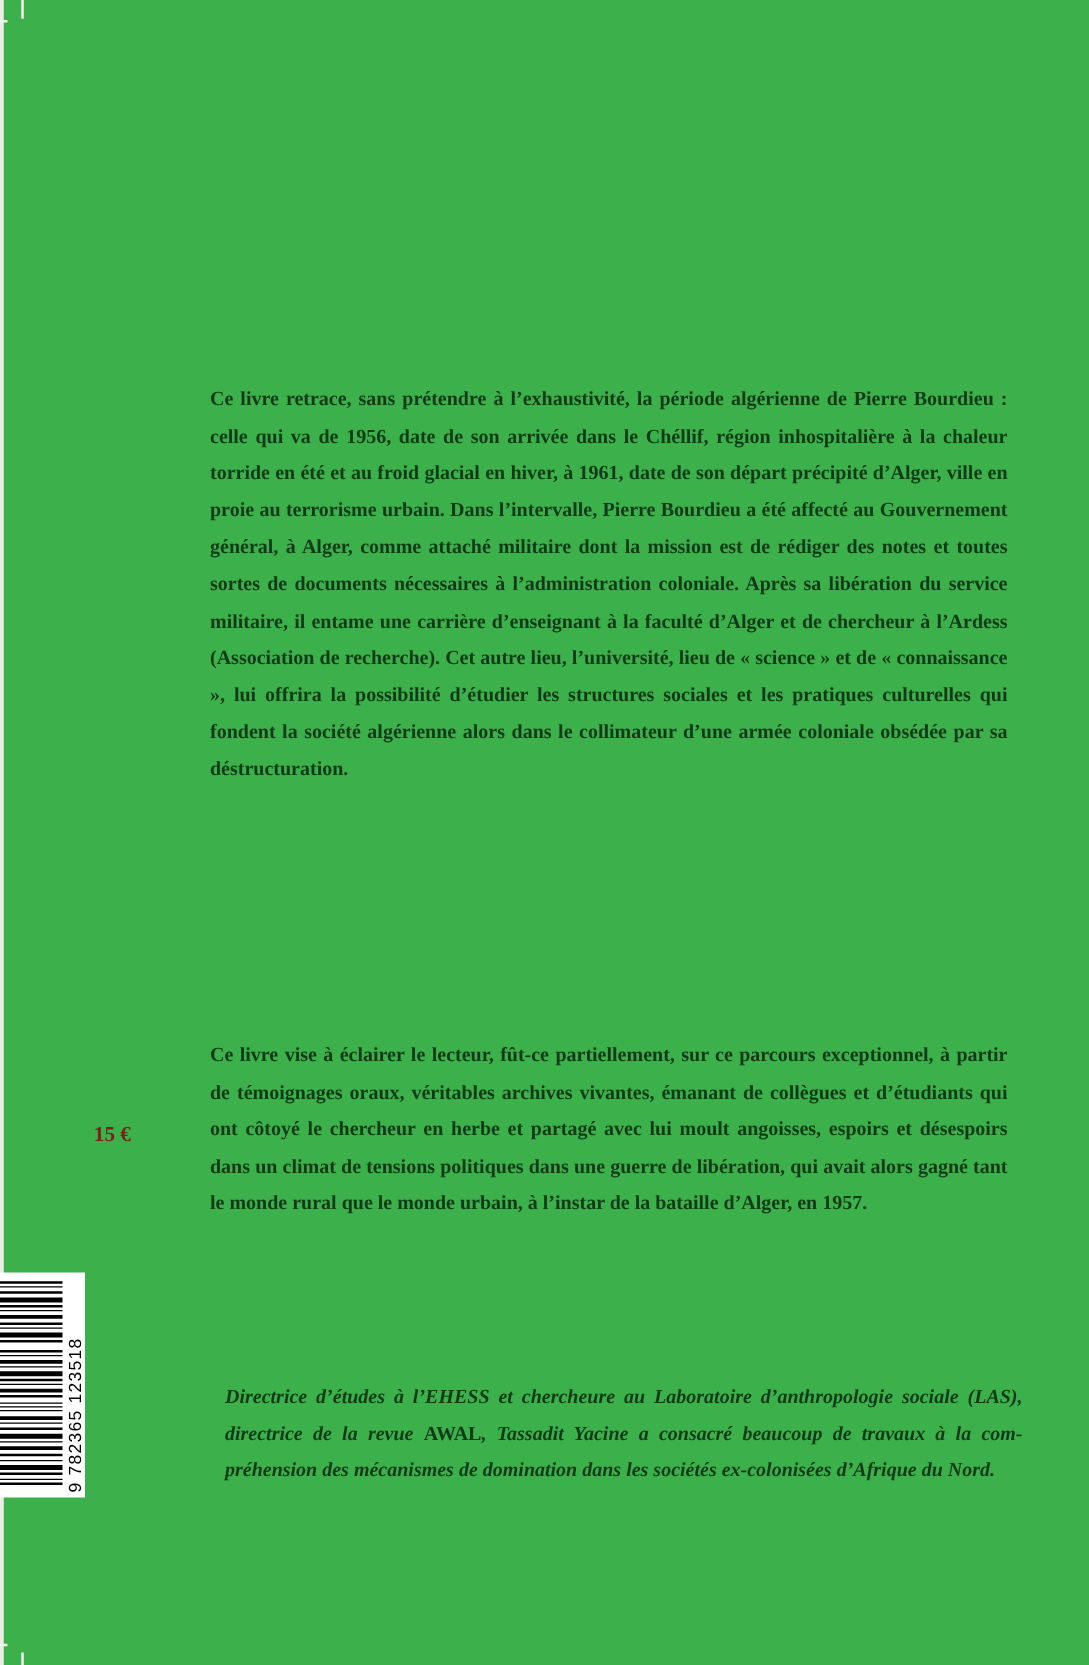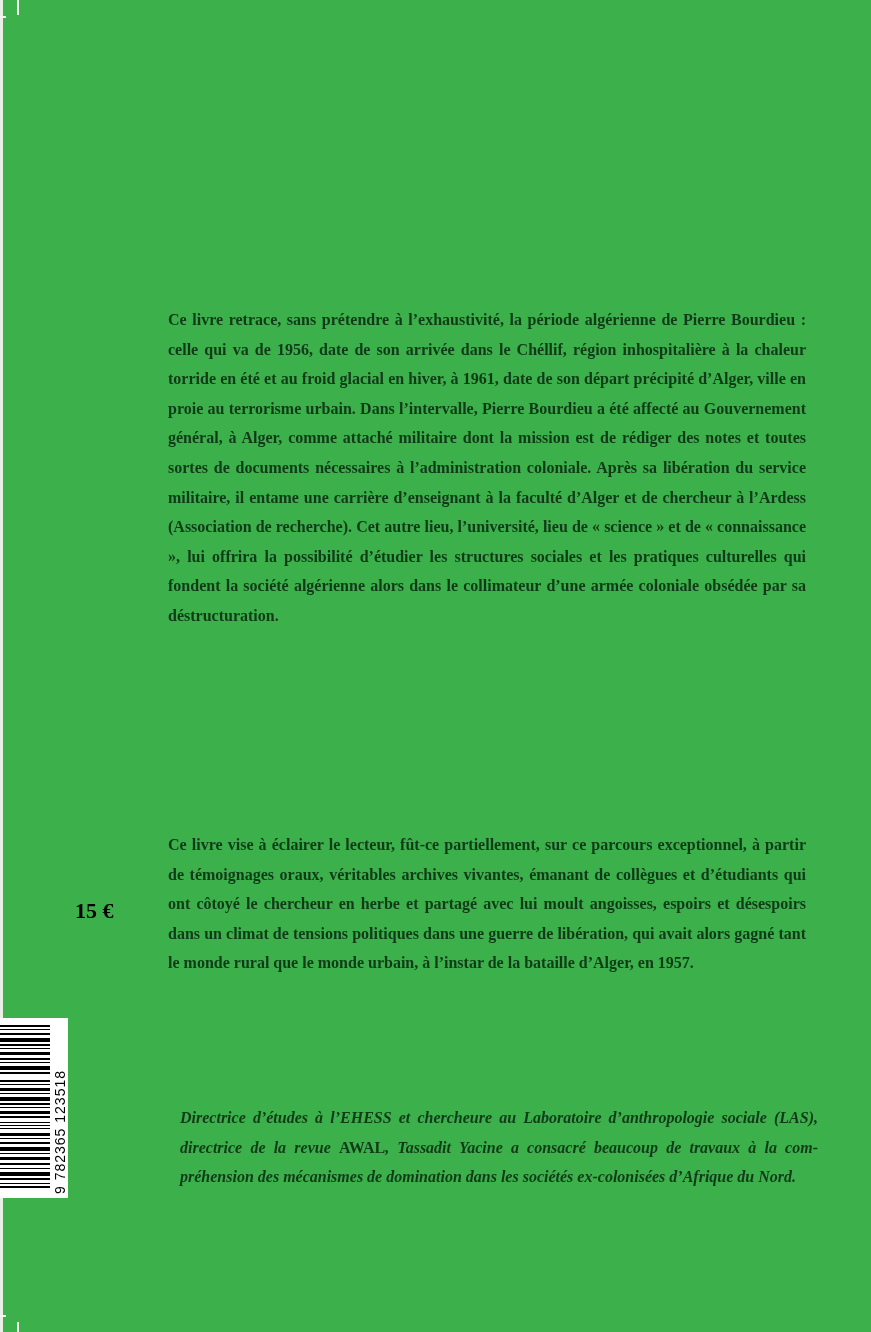--- a/index.html
+++ b/index.html
@@ -31,21 +31,21 @@
       text-align: justify;
       hyphens: manual;
     }
     .para-1 { top: 305px; }
     .para-2 { top: 830px; }
     .para-bio { top: 1091px; font-style: italic; font-weight: bold; }
     .para-bio .journal { font-style: normal; }
 
     .price {
       position: absolute; left: 75px; top: 898px;
-      color: #000000; font-weight: bold; font-size: 22px;
+      color: #7f1d1d; font-weight: bold; font-size: 17px;
     }
 
     .barcode {
       position: absolute; left: 0; top: 1018px;
       width: 68px; height: 180px;
       background: #ffffff;
     }
     .barcode-bars {
       position: absolute; left: 0; top: 7px; width: 50px; height: 166px;
     }

